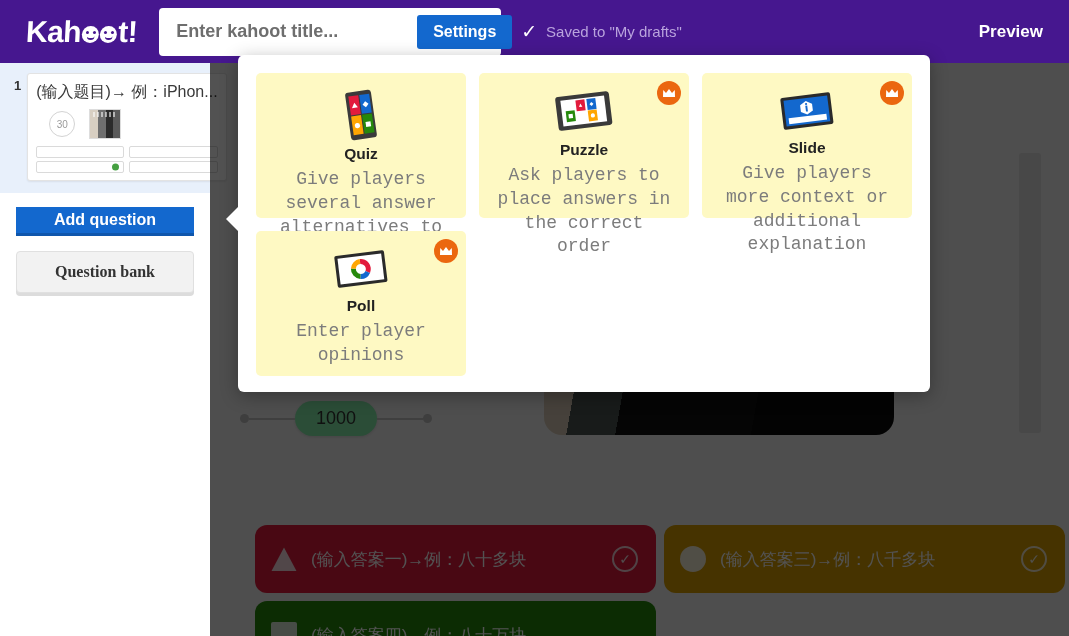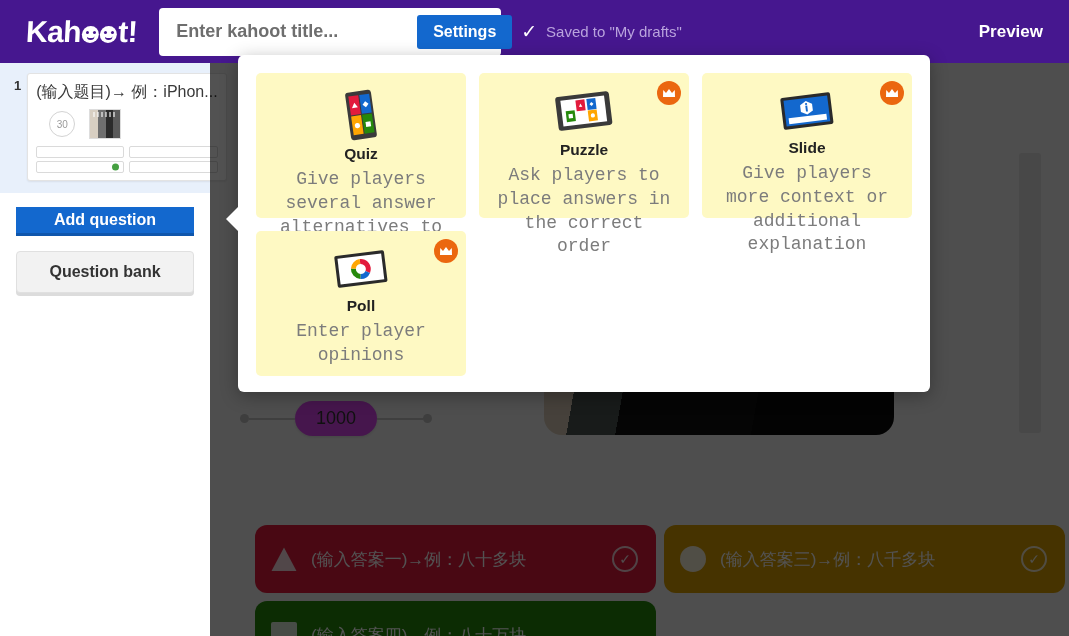--- a/index.html
+++ b/index.html
@@ -146,41 +146,41 @@
     border: none; border-radius: 0;
     font-size: 16px; font-weight: bold; cursor: pointer;
     font-family: "Liberation Sans", sans-serif;
     box-shadow: 0 3px 0 #0f56ac;
   }
   .question-bank-btn {
     width: 100%; height: 42px; margin-top: 18px;
     background: #f2f2f2; color: #333;
     border: 1px solid #e0e0e0; border-radius: 4px;
     font-size: 16px; font-weight: bold; cursor: pointer;
-    font-family: Liberation Sans, sans-serif;
+    font-family: Liberation Serif, serif;
     box-shadow: 0 3px 0 #dcdcdc;
   }
 
   
   .canvas {
     position: absolute; top: 63px; left: 210px;
     width: 859px; height: 573px;
     background: #f2f2f2;
     overflow: hidden;
   }
   .canvas-inner { position: relative; width: 100%; height: 100%; }
 
   .points-row {
     position: absolute; left: 30px; top: 338px;
     display: flex; align-items: center; gap: 0;
   }
   .slider-track { width: 46px; height: 2px; background: #c4c4c4; position: relative; }
   .slider-dot { width: 9px; height: 9px; border-radius: 50%; background: #c0c0c0; }
   .points-pill {
-    background: #d946ef; border-radius: 20px;
+    background: #86efac; border-radius: 20px;
     padding: 7px 21px; font-size: 18px; color: #333;
     box-shadow: 0 1px 3px rgba(0,0,0,.12);
   }
 
   .media-box {
     position: absolute; left: 300px; top: 100px;
     width: 420px; height: 270px;
   }
   .media-photo {
     position: absolute; left: 34px; top: 120px;

